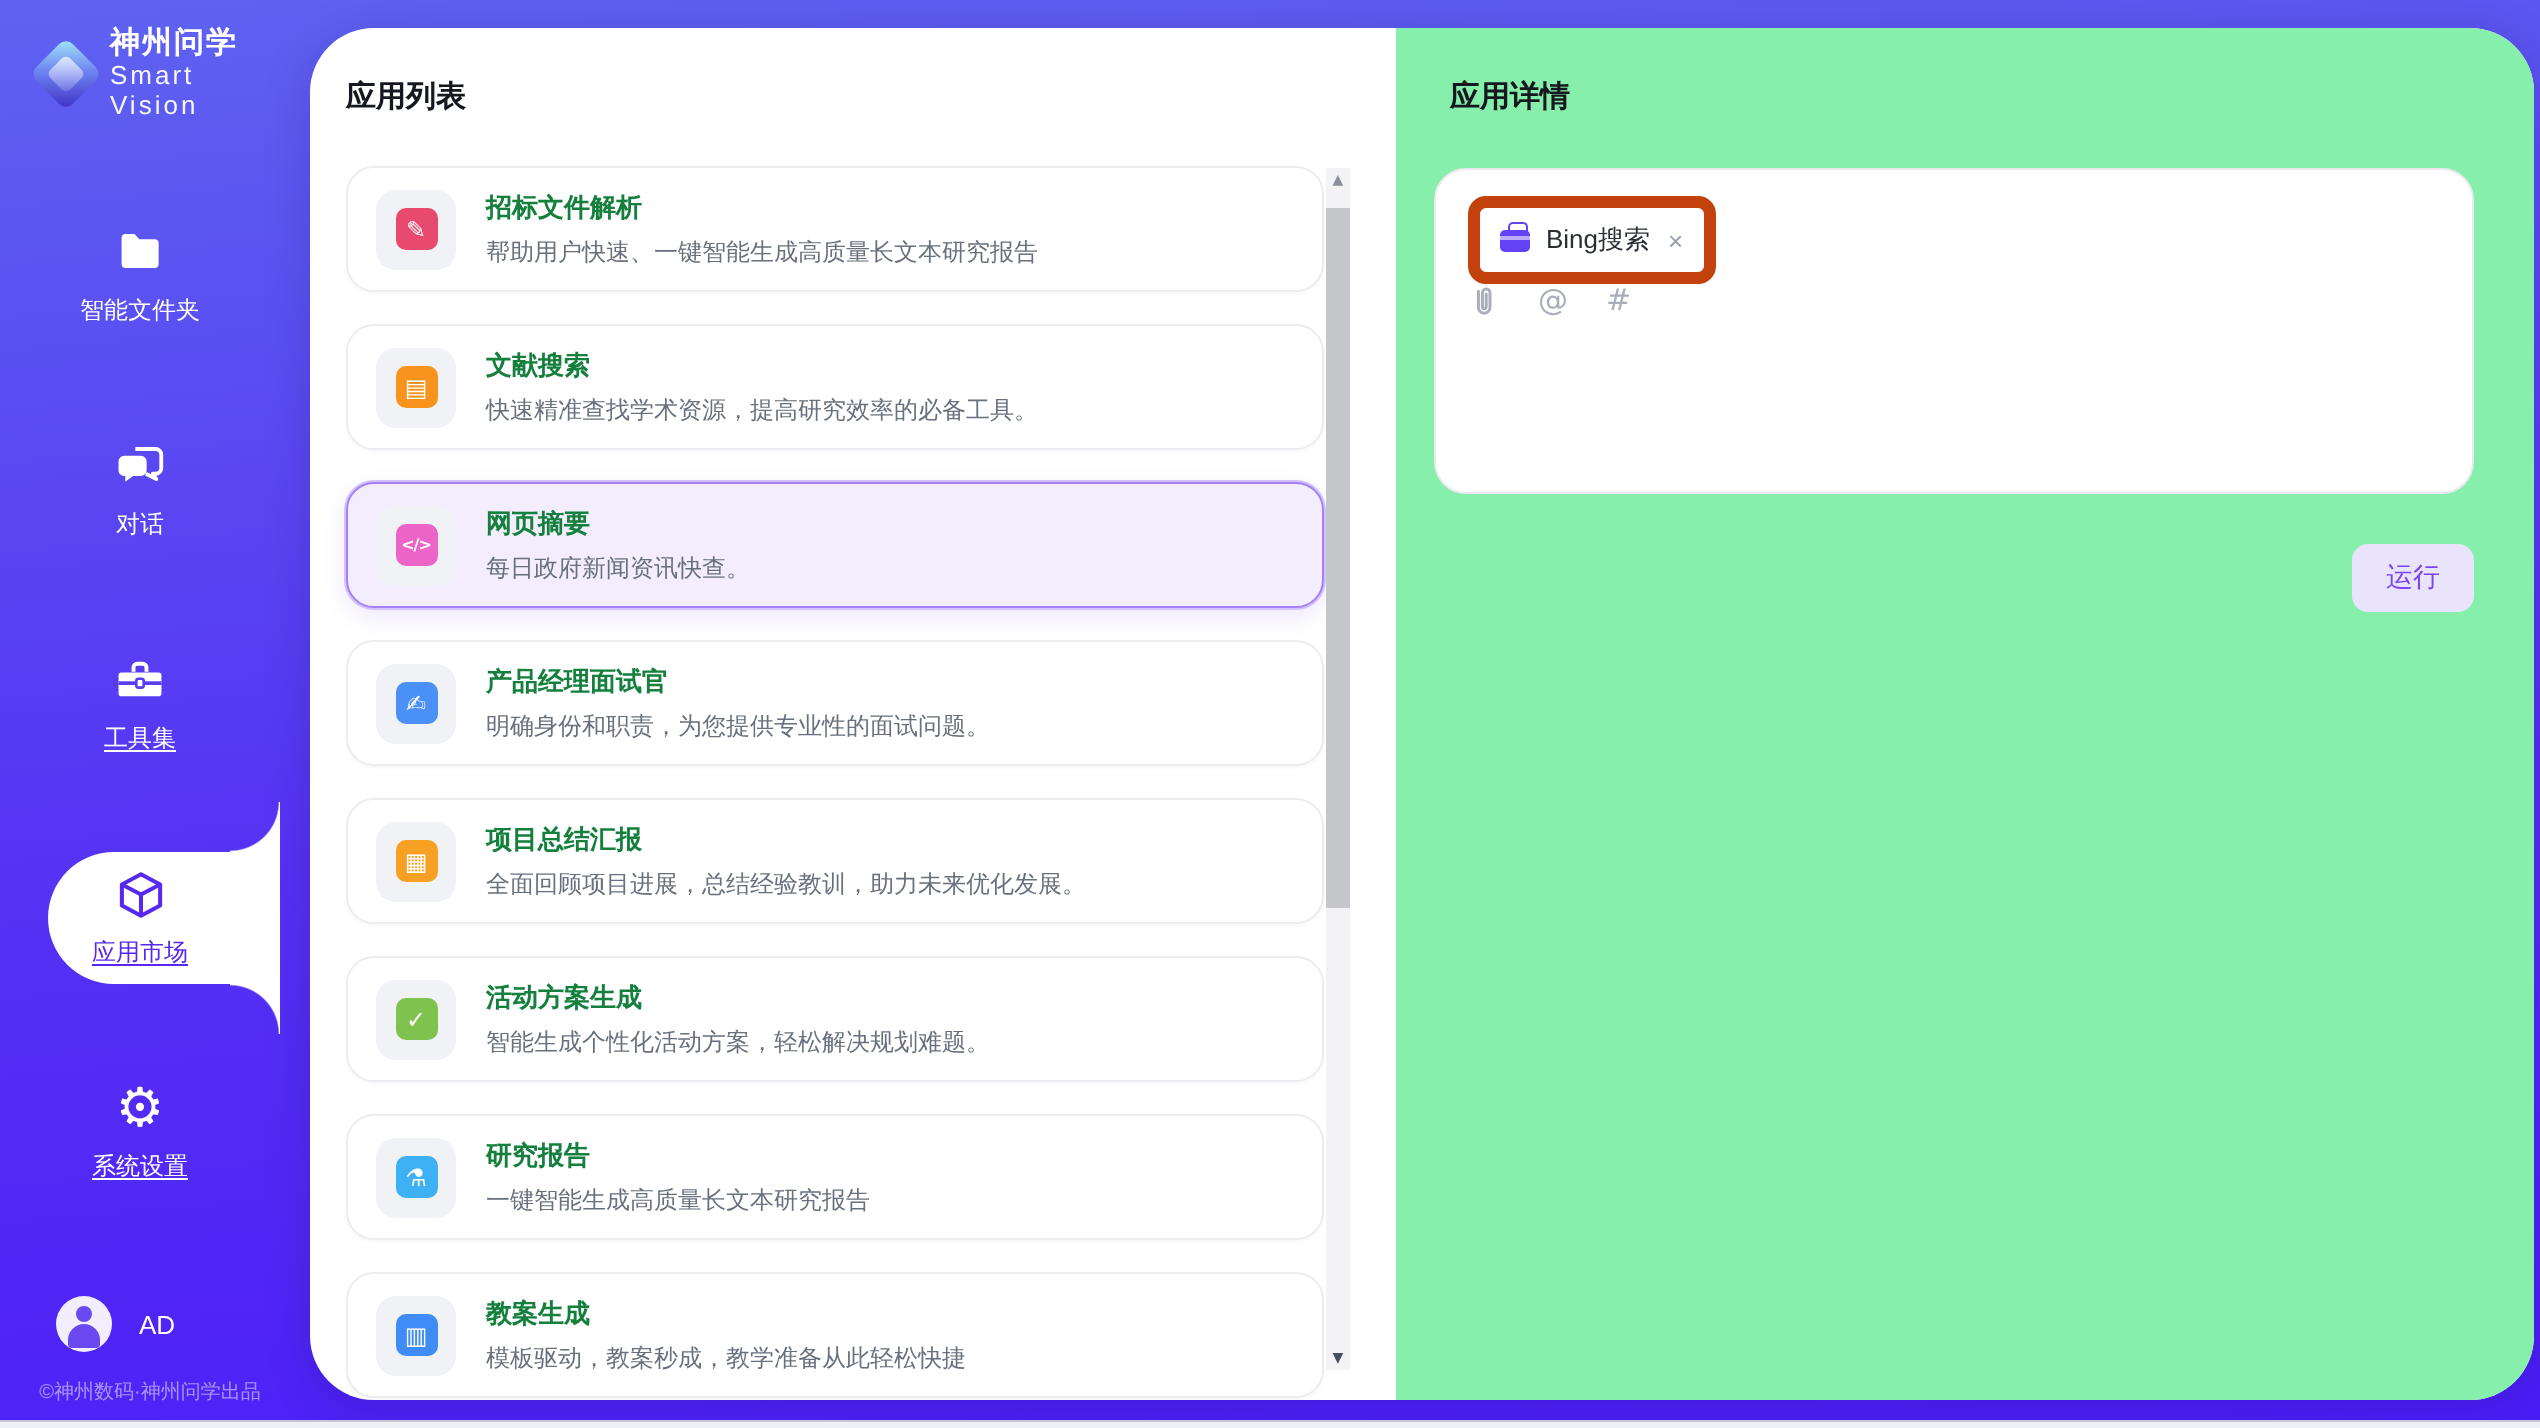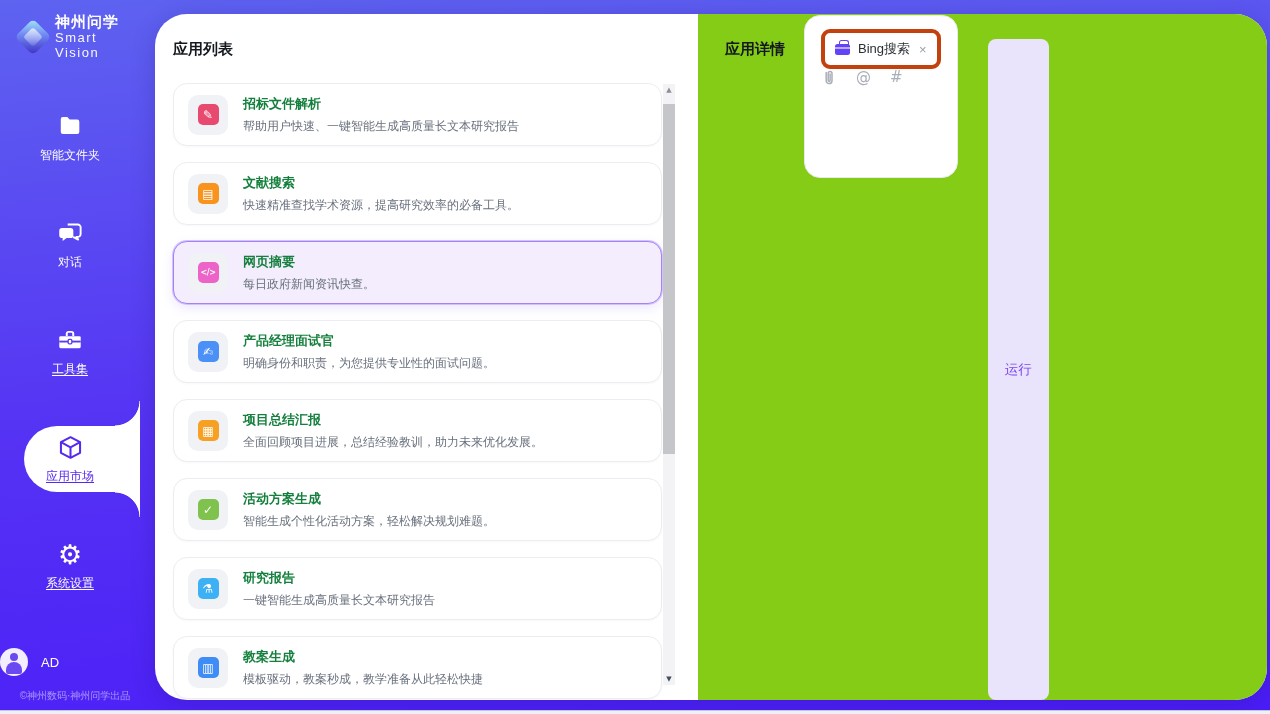--- a/index.html
+++ b/index.html
@@ -34,21 +34,21 @@
   .pill { display:none; }
   .nav-item.active .pill { display:block; position:absolute; left:24px; right:0; top:0; bottom:0;
     background:#fff; border-radius:33px 0 0 33px; z-index:1; }
   .curve { display:none; }
   .nav-item.active .curve { display:block; position:absolute; right:0; width:25px; height:25px; z-index:1; }
   .curve-top { top:-25px; background:radial-gradient(circle 25px at 0 0, rgba(0,0,0,0) 24px, #fff 24.8px); }
   .curve-bottom { bottom:-25px; background:radial-gradient(circle 25px at 0 100%, rgba(0,0,0,0) 24px, #fff 24.8px); }
   .gear-glyph { font-size:27px; line-height:27px; font-family:"DejaVu Sans",sans-serif; }
 
   .user { position:absolute; bottom:38px; left:0; width:116px; display:flex;
-    align-items:center; gap:13px; cursor:pointer; }
+    align-items:center; justify-content:center; gap:13px; cursor:pointer; }
   .avatar { width:28px; height:28px; border-radius:50%; background:#f2eefd; position:relative; overflow:hidden; }
   .avatar::before { content:''; position:absolute; top:5px; left:10px; width:8px; height:8px;
     border-radius:50%; background:#6a49f0; }
   .avatar::after { content:''; position:absolute; top:14px; left:6px; width:16px; height:12px;
     border-radius:8px 8px 2px 2px; background:#6a49f0; }
   .user-name { font-size:13px; color:#fff; }
   .copyright { position:absolute; bottom:11px; left:0; width:150px; text-align:center;
     font-size:10px; color:rgba(255,255,255,.5); white-space:nowrap; }
 
   
@@ -75,40 +75,40 @@
   .card-desc { font-size:12px; color:#69707d; white-space:nowrap; }
 
   .scrollbar { position:absolute; top:70px; right:23px; width:12px; height:601px; background:#f3f3f5; }
   .sb-btn { position:absolute; left:0; width:12px; height:12px; display:flex;
     align-items:center; justify-content:center; cursor:pointer; }
   .sb-up { top:0; } .sb-down { bottom:0; }
   .sb-arrow { font-size:7px; line-height:1; color:#8a8f9b; font-family:"DejaVu Sans",sans-serif; }
   .sb-down .sb-arrow { color:#444e63; }
   .sb-thumb { position:absolute; top:20px; left:0; width:12px; height:350px; background:#c5c6c9; cursor:grab; }
 
-  .detail-panel { flex:1; background:#84cc16; display:flex; }
+  .detail-panel { flex:1; background:#86efac; display:flex; flex-direction:column; }
   .detail-panel .panel-title { padding-left:27px; }
   .prompt-card { margin:1px 30px 0 19px; background:#fff; border:1px solid #e9e9ef;
     border-radius:16px; height:163px; padding:13px 16px; display:flex; flex-direction:column;
     cursor:text; }
-  .chip { display:inline-flex; align-items:center; gap:8px; border:4px solid #c2410c;
+  .chip { display:inline-flex; align-items:center; gap:8px; border:6px solid #c2410c;
     border-radius:9px; padding:7px 10px; background:#fff; width:fit-content; cursor:pointer;
     box-shadow:0 1px 2px rgba(0,0,0,.03); }
   .briefcase { width:15px; height:11px; background:#6443f6; border-radius:2.5px; position:relative; }
   .briefcase::before { content:''; position:absolute; top:-4px; left:3.5px; width:8px; height:5px;
     border:1.6px solid #6443f6; border-bottom:none; border-radius:2.5px 2.5px 0 0; }
   .briefcase::after { content:''; position:absolute; top:3.5px; left:0; right:0; height:1.6px;
     background:rgba(255,255,255,.55); }
   .chip-label { font-size:13px; color:#2a2f36; }
   .chip-close { font-size:13px; color:#9aa1ac; margin-left:1px; cursor:pointer; }
   .query { margin-top:25px; font-size:13.5px; color:#4f5a68; flex:1; }
   .icon-row { display:flex; align-items:center; gap:19px; color:#a9aeb9; }
   .txt-icon { font-size:15px; line-height:1; cursor:pointer; font-family:"DejaVu Sans",sans-serif; }
   .clip-svg { cursor:pointer; display:flex; }
-  .run-row { display:flex; justify-content:center; margin:25px 42px 0 0; }
+  .run-row { display:flex; justify-content:flex-end; margin:25px 30px 0 0; }
   .run-btn { background:#eae3fc; color:#7a45f3; font-size:13.5px; padding:8px 17px;
     border-radius:8px; border:none; cursor:pointer; font-family:inherit; }
 </style>
 </head>
 <body>
 
 <div class="sidebar">
   <div class="logo">
     <div class="logo-diamond"></div>
     <div>

